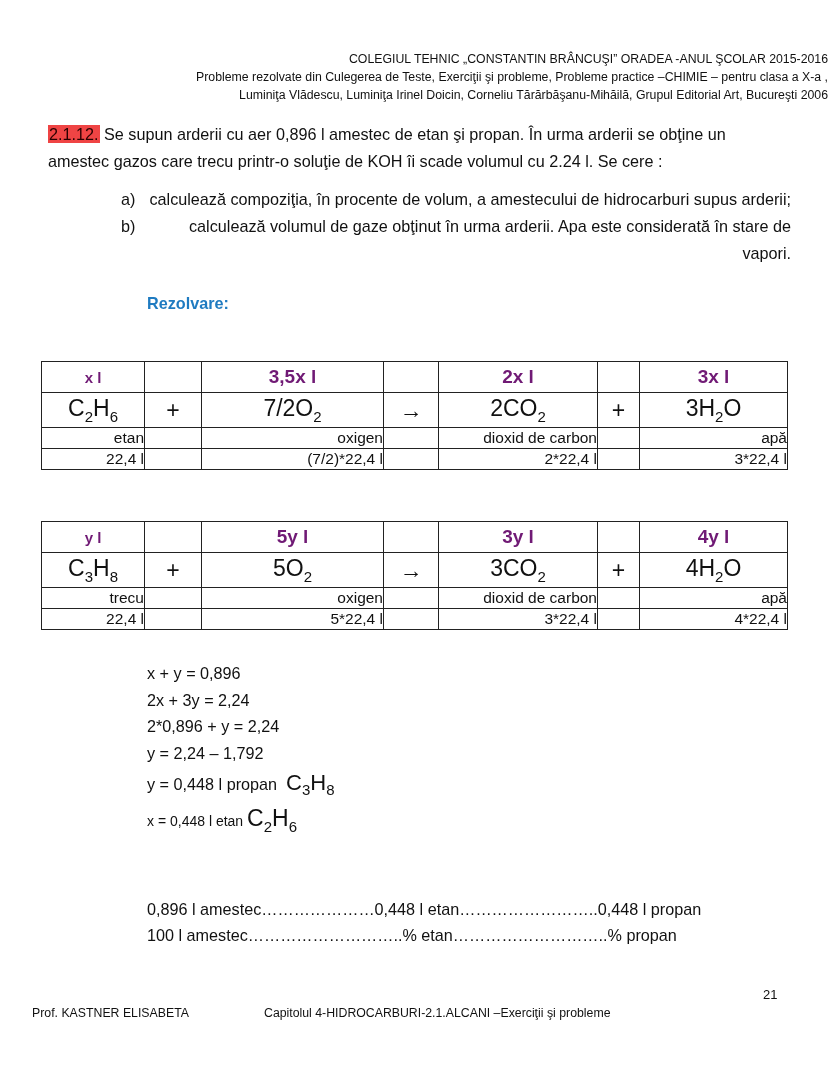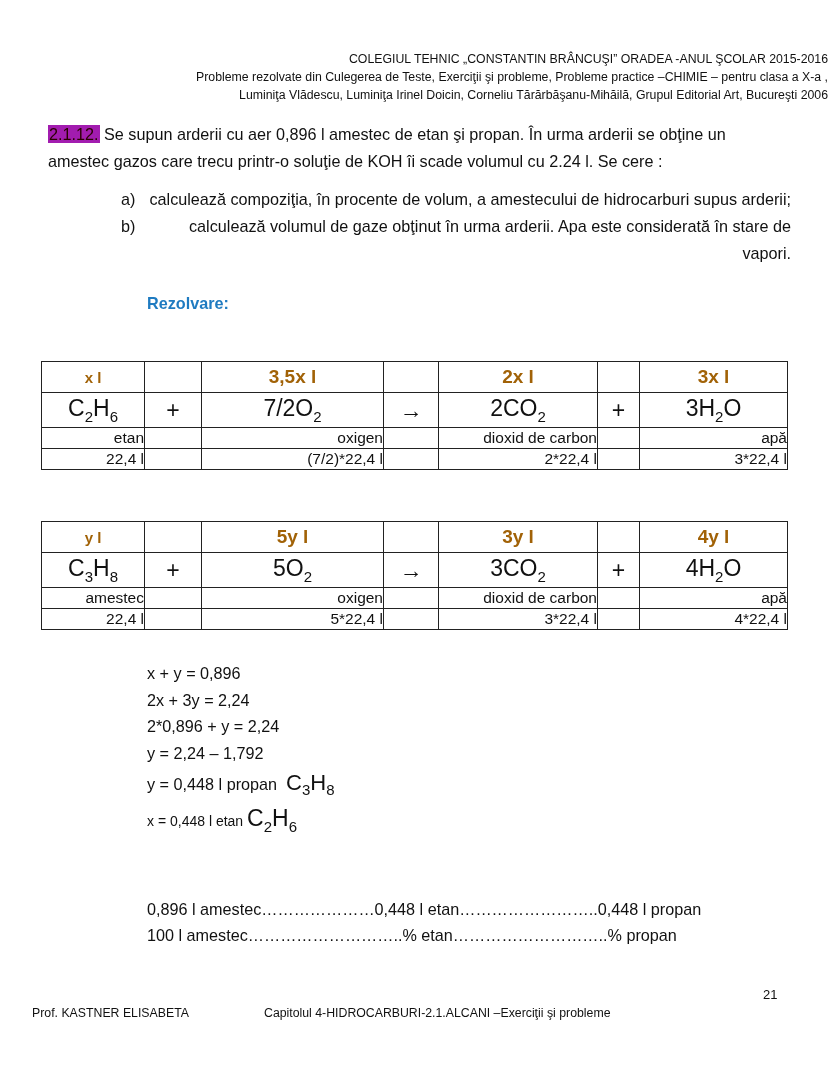--- a/index.html
+++ b/index.html
@@ -8,33 +8,33 @@
     font-family: "Liberation Sans", "DejaVu Sans", sans-serif; color: #111;
   }
   .header {
     position: absolute; left: 0; top: 50px; width: 828px;
     text-align: right; font-size: 12.3px; line-height: 18px; color: #111;
   }
   .problem {
     position: absolute; left: 48px; top: 121px; width: 740px;
     font-size: 16.2px; line-height: 27px;
   }
-  .pnum { background: #a21caf; color: #2a0000; padding: 0 1px; }
+  .pnum { background: #ef4444; color: #2a0000; padding: 0 1px; }
   .tasks { position: absolute; left: 121px; top: 186px; width: 670px; font-size: 16.2px; line-height: 27px; }
   .task { display: flex; }
   .task .lbl { width: 26px; flex: 0 0 26px; }
   .task .txt { flex: 1; text-align: right; }
   .rez { position: absolute; left: 147px; top: 294px; font-size: 16.2px; font-weight: bold; color: #1f7bc1; }
 
   table.rx {
     position: absolute; left: 41px; width: 746px; border-collapse: collapse;
     table-layout: fixed;
   }
   table.rx td { border: 1px solid #222; text-align: center; padding: 0; }
-  table.rx td.red { color: #a16207; font-weight: bold; font-size: 19px; height: 30px; }
+  table.rx td.red { color: #701a75; font-weight: bold; font-size: 19px; height: 30px; }
   table.rx td.red.small { font-size: 15px; }
   table.rx td.f { font-size: 23px; height: 34px; }
   table.rx td.f sub { font-size: 15px; }
   table.rx td.n { font-size: 15.5px; height: 20px; line-height: 18px; text-align: right; }
   #t1 { top: 361px; }
   #t2 { top: 521px; }
 
   .calc { position: absolute; left: 147px; top: 660px; font-size: 16.2px; }
   .calc .ln { height: 26.5px; line-height: 26px; white-space: nowrap; }
   .calc .big { font-size: 22px; }
@@ -145,21 +145,21 @@
   <tr>
     <td class="f"><span>C</span><sub>3</sub><span>H</span><sub>8</sub></td>
     <td class="f">+</td>
     <td class="f"><span>5O</span><sub>2</sub></td>
     <td class="f">→</td>
     <td class="f"><span>3CO</span><sub>2</sub></td>
     <td class="f">+</td>
     <td class="f"><span>4H</span><sub>2</sub><span>O</span></td>
   </tr>
   <tr>
-    <td class="n">amestec</td>
+    <td class="n">trecu</td>
     <td class="n"></td>
     <td class="n">oxigen</td>
     <td class="n"></td>
     <td class="n">dioxid de carbon</td>
     <td class="n"></td>
     <td class="n">apă</td>
   </tr>
   <tr>
     <td class="n">22,4 l</td>
     <td class="n"></td>

